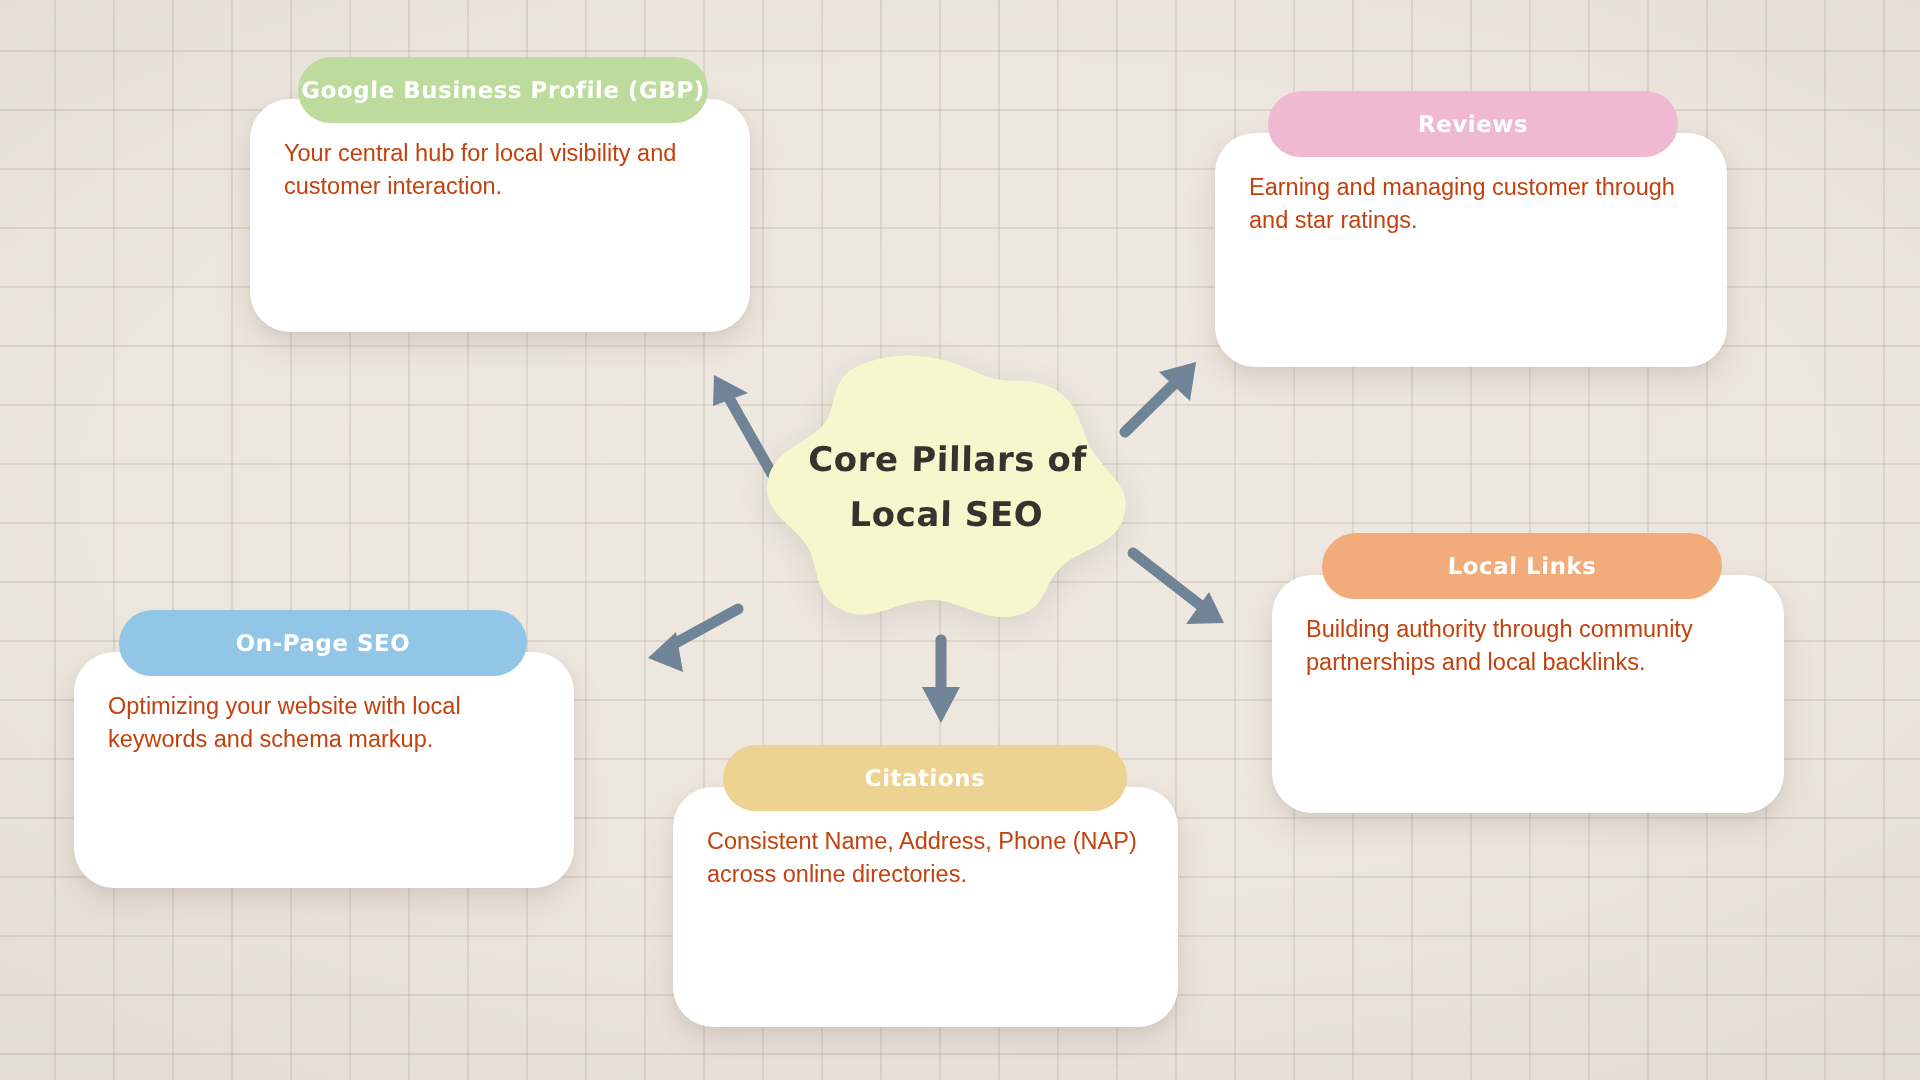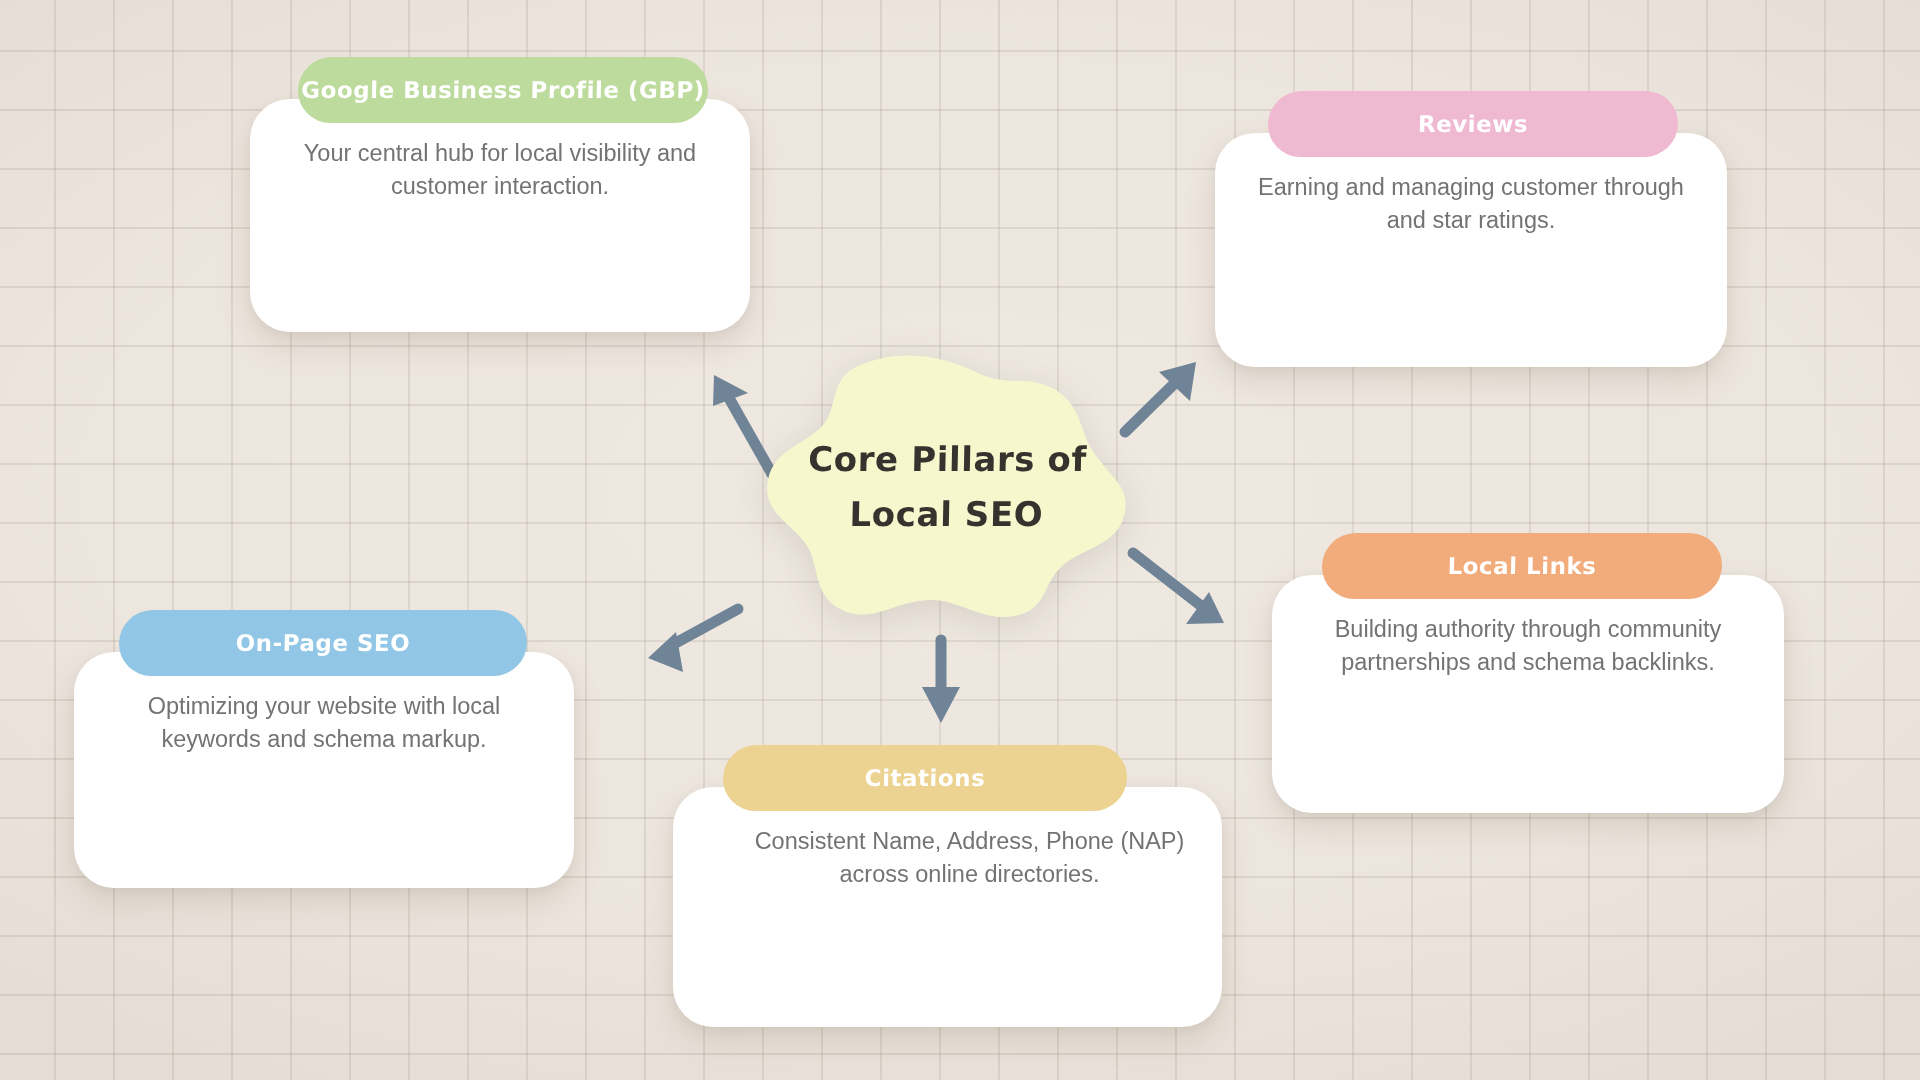--- a/index.html
+++ b/index.html
@@ -85,25 +85,25 @@
     position: absolute;
     left: 0;
     top: 42px;
     width: 100%;
     background: #FFFFFF;
     border-radius: 40px;
     box-shadow: 0 14px 30px rgba(122,105,88,0.17),
                 0 3px 10px rgba(122,105,88,0.08);
   }
   .card-text {
-    color: #737373;
+    color: #c2410c;
     font-family: "Liberation Sans", sans-serif;
     font-size: 23.5px;
     line-height: 1.42;
-    text-align: center;
+    text-align: left;
     padding: 38px 34px 0 34px;
   }
   .card-header {
     position: absolute;
     top: 0;
     height: 66px;
     border-radius: 33px;
     display: flex;
     align-items: center;
     justify-content: center;
@@ -128,21 +128,21 @@
 
   #pillar-locallinks { left: 1272px; top: 533px; width: 512px; }
   #pillar-locallinks .card-body   { height: 238px; }
   #pillar-locallinks .card-header { left: 50px;  width: 400px; }
 
   #pillar-onpage     { left: 74px;  top: 610px; width: 500px; }
   #pillar-onpage  .card-body   { height: 236px; }
   #pillar-onpage  .card-header { left: 45px;  width: 408px; }
 
   #pillar-citations  { left: 673px; top: 745px; width: 505px; }
-  #pillar-citations .card-body   { height: 240px; padding-left: 44px; }
+  #pillar-citations .card-body   { height: 240px; }
   #pillar-citations .card-header { left: 50px;  width: 404px; }
 </style>
 </head>
 <body>
 
 <div id="grid-bg"></div>
 <div id="vignette"></div>
 
 <svg id="arrows" viewBox="0 0 1920 1080">
   <defs>
@@ -209,21 +209,21 @@
 
 <div class="pillar" id="pillar-reviews">
   <div class="card-body">
     <div class="card-text">Earning and managing customer through and star ratings.</div>
   </div>
   <div class="card-header" style="background:#EFB9D2">Reviews</div>
 </div>
 
 <div class="pillar" id="pillar-locallinks">
   <div class="card-body">
-    <div class="card-text">Building authority through community partnerships and schema backlinks.</div>
+    <div class="card-text">Building authority through community partnerships and local backlinks.</div>
   </div>
   <div class="card-header" style="background:#F2AC7C">Local Links</div>
 </div>
 
 <div class="pillar" id="pillar-onpage">
   <div class="card-body">
     <div class="card-text">Optimizing your website with local keywords and schema markup.</div>
   </div>
   <div class="card-header" style="background:#91C6E6">On-Page SEO</div>
 </div>

